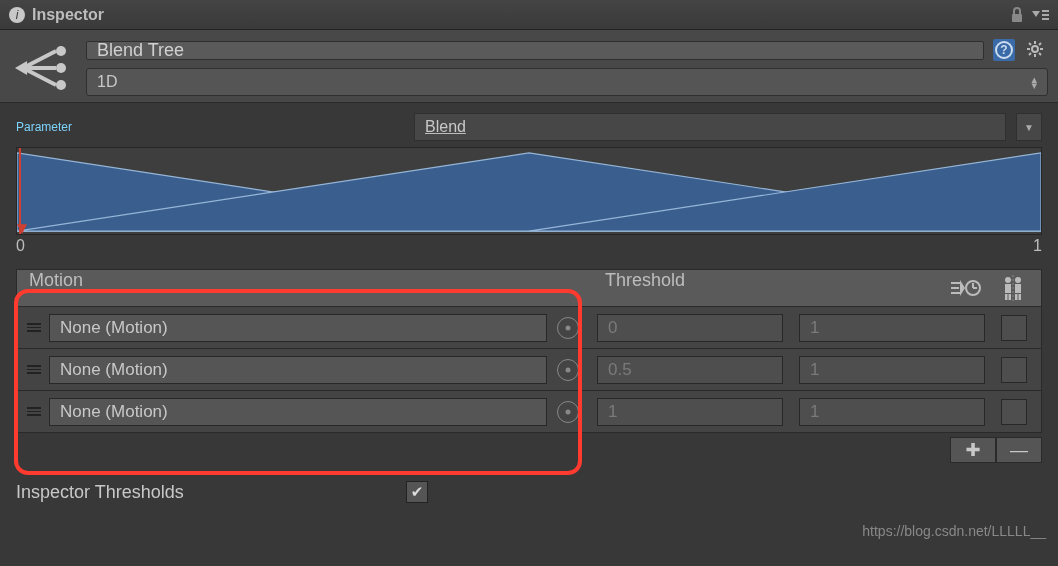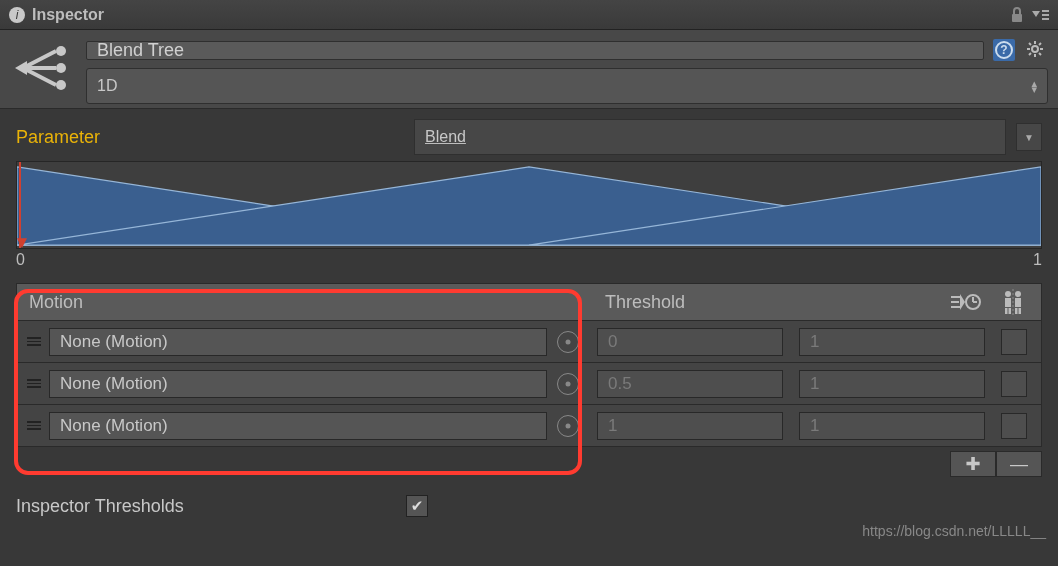--- a/index.html
+++ b/index.html
@@ -24,43 +24,42 @@
   .name-row { display: flex; gap: 8px; align-items: center; }
   .name-input {
     flex: 1; height: 19px; background: #5a5a5a; border: 1px solid #2f2f2f;
     border-radius: 2px; color: #d0d0d0; padding: 4px 10px; font-size: 18px;
   }
   .icon-btn { width: 24px; height: 24px; display:flex; align-items:center; justify-content:center; }
 
   .type-row { display: flex; align-items: center; gap: 10px; }
   .type-label { width: 148px; color: #c8c8c8; }
   .dropdown {
-    flex: 1; height: 36px; background: #555; border: 1px solid #2f2f2f;
+    flex: 1; height: 28px; background: #555; border: 1px solid #2f2f2f;
     border-radius: 3px; color: #c8c8c8; padding: 3px 10px; font-size: 16px;
     display:flex; justify-content:space-between; align-items:center;
   }
   .dd-arrows { font-size: 11px; color:#aaa; line-height:6px; }
 
   .param-section { padding: 10px 16px 6px 16px; display: flex; align-items: center; gap: 10px; }
-  .param-label { width: 388px; font-size: 18px; color:#eab308;}
+  .param-label { width: 388px; font-size: 12px; color:#7dd3fc;}
   .param-dd { flex:1;text-decoration:underline; }
   .param-dd .dropdown{ border-radius:0; background:#474747;}
   .param-arrow-box{ width:26px; height:28px; background:#474747; border:1px solid #2f2f2f; display:flex;align-items:center;justify-content:center;}
 
   .graph-area {
     margin: 0 16px; height: 88px; background: #3e3e3e; border:1px solid #262626;
     position: relative; overflow:hidden;
   }
   .graph-area svg { width:100%; height:100%; display:block;}
   .graph-axis { display:flex; justify-content:space-between; padding: 2px 16px 6px 16px; color:#bdbdbd;}
 
   .list-area { margin: 8px 16px 0 16px; }
   .list-header {
     display:flex; height:38px; background:#5a5a5a; border:1px solid #2a2a2a;
-    align-items:center;
   }
   .col-motion { width: 568px; padding-left:12px; font-size:18px;}
   .col-thresh { padding-left: 20px; font-size:18px; flex:1;}
   .hdr-icons { display:flex; gap:20px; padding-right:16px; align-items:center;}
 
   .list-row { display:flex; height:42px; align-items:center; gap:6px; background:#444; border:1px solid #2a2a2a; border-top:none; padding:0 8px;}
   .drag-handle { width:18px; display:flex; flex-direction:column; gap:2px; align-items:center; justify-content:center;}
   .drag-handle span{ width:14px; height:1.5px; background:#222;}
   .motion-field {
     width: 498px; height:28px; background:#555; border:1px solid #282828;

